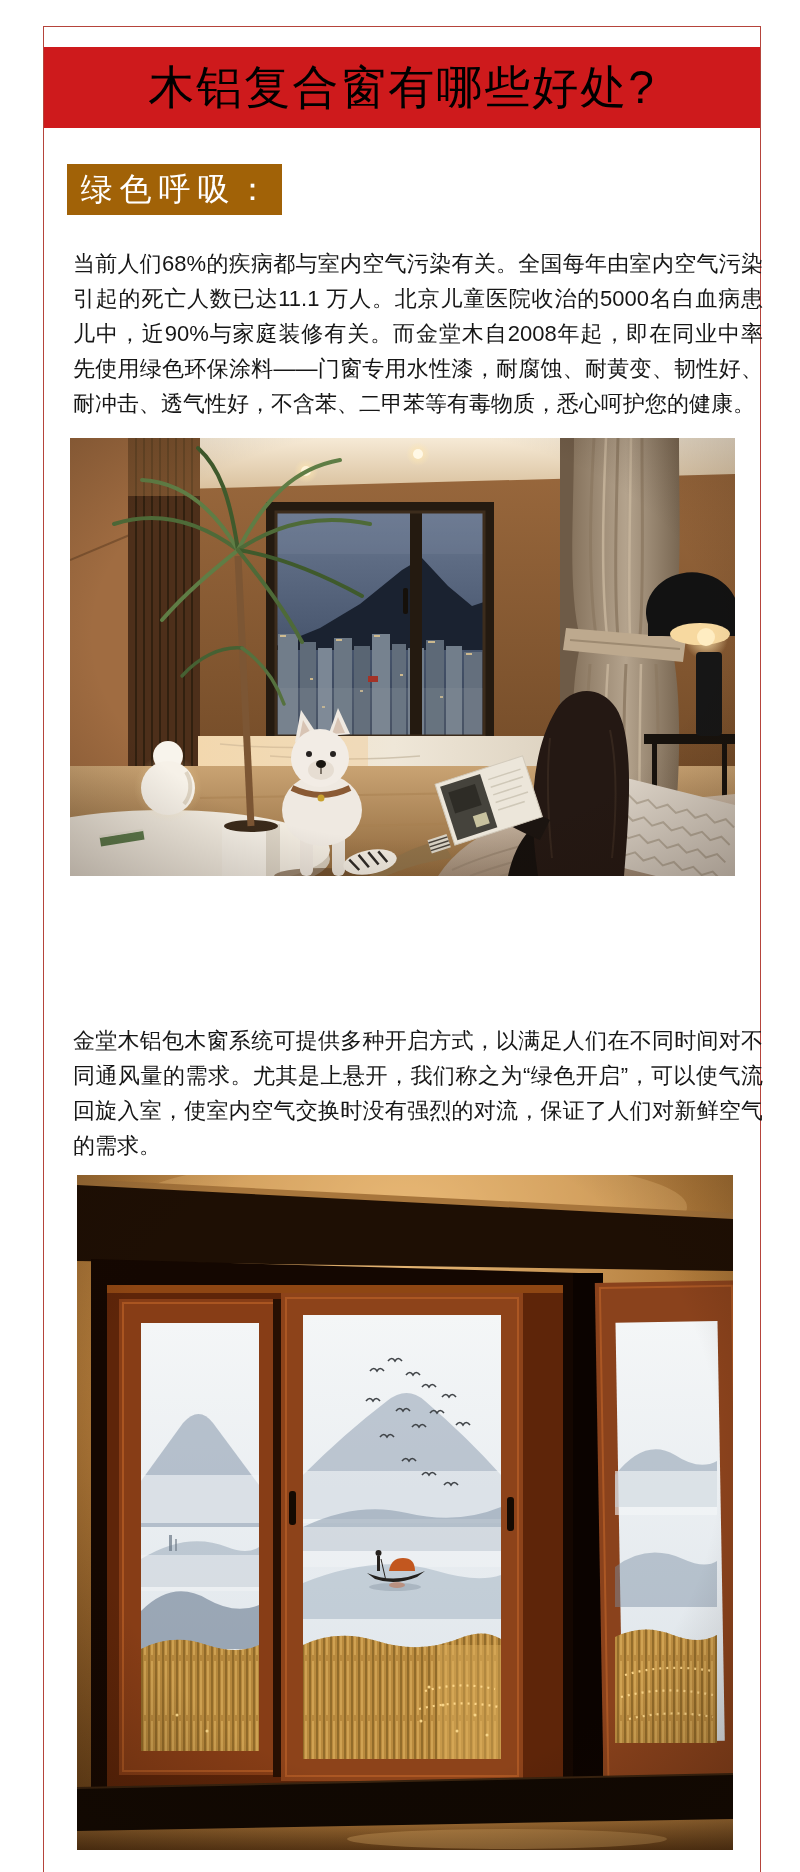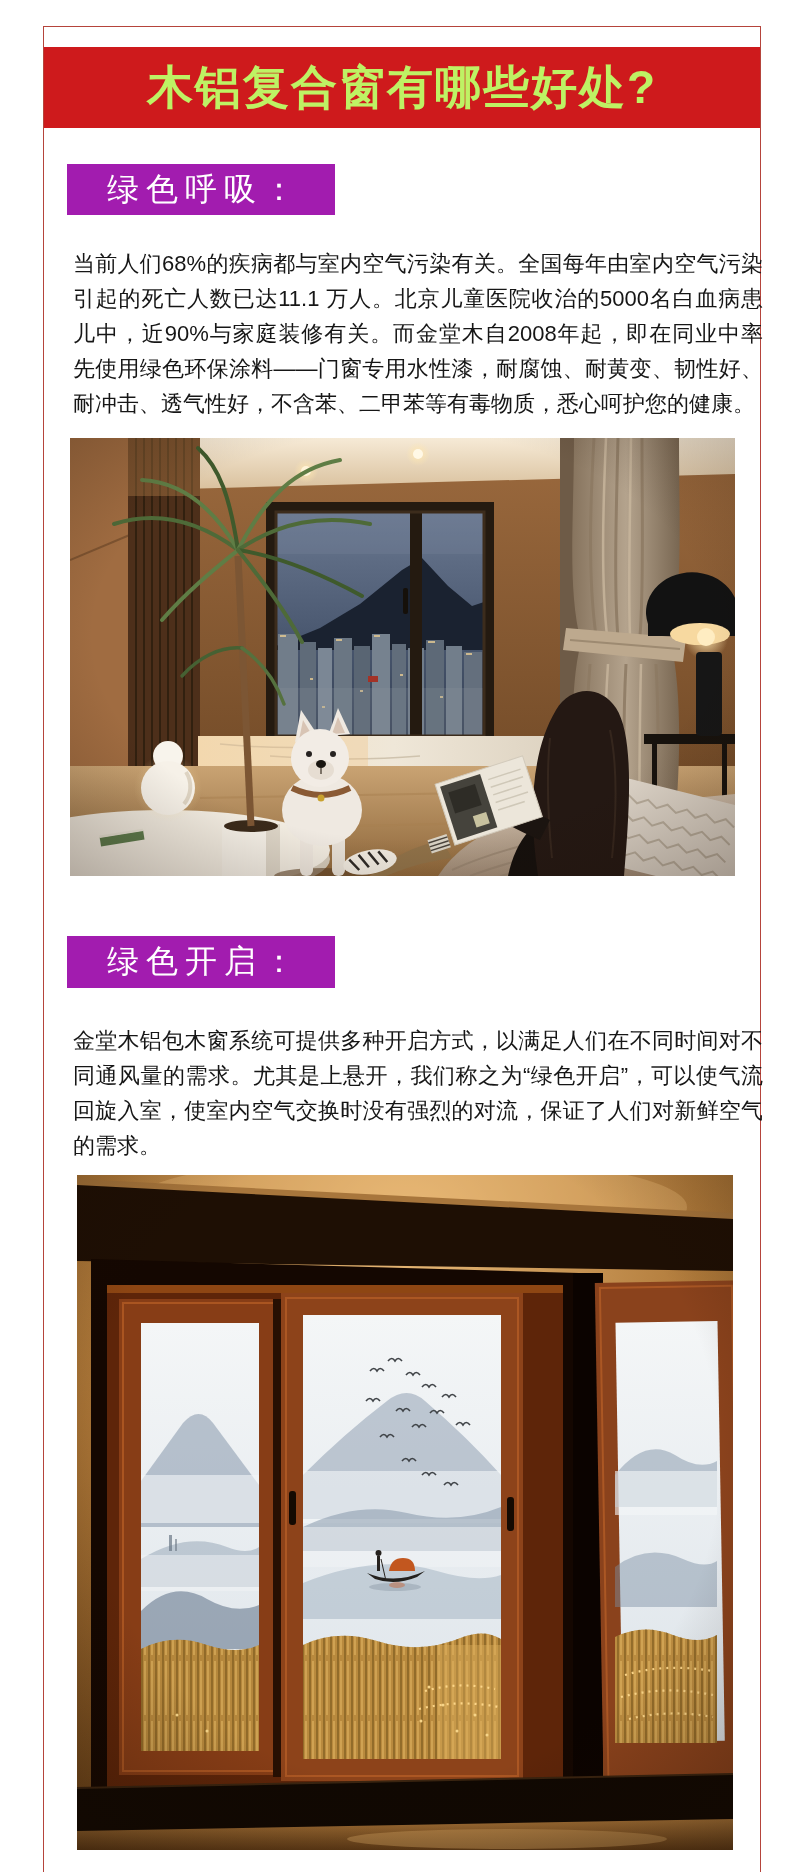--- a/index.html
+++ b/index.html
@@ -1,22 +1,22 @@
 <!DOCTYPE html>
 <html><head>
 <meta charset="utf-8">
 <style>
   html,body{margin:0;padding:0;background:#ffffff;}
   body{width:800px;height:1872px;position:relative;font-family:"Liberation Sans",sans-serif;overflow:hidden;}
   .frame{position:absolute;left:43px;top:26px;width:716px;height:1846px;
          border:1px solid #b5443b;border-bottom:none;background:#ffffff;}
   .banner{position:absolute;left:0;top:20px;width:716px;height:81px;background:#ce1a1c;
           display:flex;align-items:center;justify-content:center;}
-  .banner h1{margin:0;color:#bef264;font-size:46px;font-weight:bold;letter-spacing:2px;}
-  .label{position:absolute;left:23px;width:268px;height:51px;background:#a21caf;color:#ffffff;
+  .banner h1{margin:0;color:#000000;font-size:46px;font-weight:normal;letter-spacing:2px;}
+  .label{position:absolute;left:23px;width:215px;height:51px;background:#a16207;color:#ffffff;
          display:flex;align-items:center;justify-content:center;font-size:32px;letter-spacing:7px;
          padding-left:7px;box-sizing:border-box;}
   .label-1{top:137px;}
   .label-2{top:909px;height:52px;}
   .para{position:absolute;left:13px;width:690px;margin:16px;color:#161616;font-size:22px;
         line-height:35px;text-align:justify;word-break:break-all;}
   .para-1{top:203px;}
   .para-2{top:980px;}
   .photo{position:absolute;margin:0;padding:0;line-height:0;}
   .photo-1{left:26px;top:411px;width:665px;height:438px;}
@@ -264,23 +264,20 @@
         <path d="M360,401 h20 M360,405 h20 M360,409 h20" stroke="#4a443c" stroke-width="1.5"></path>
       </g>
       <g transform="rotate(-10 300 424)">
         <ellipse cx="300" cy="424" rx="27" ry="12" fill="#efe9df"></ellipse>
         <path d="M280,418 l8,12 M290,415 l8,14 M300,414 l8,14 M310,415 l7,12" stroke="#2e2a26" stroke-width="2.5"></path>
       </g>
       <rect width="665" height="438" fill="url(#p1vig)"></rect>
     </svg>
   </figure>
 
-  <div class="label label-2">
-    <span>绿色开启：</span>
-  </div>
   <p class="para para-2">金堂木铝包木窗系统可提供多种开启方式，以满足人们在不同时间对不同通风量的需求。尤其是上悬开，我们称之为“绿色开启”，可以使气流回旋入室，使室内空气交换时没有强烈的对流，保证了人们对新鲜空气的需求。</p>
 
   <figure class="photo photo-2">
     <svg viewBox="0 0 656 675" width="656" height="675">
       <defs>
         <radialGradient id="p2wall" cx=".5" cy=".1" r="1">
           <stop offset="0" stop-color="#e7b877"></stop>
             <stop offset=".45" stop-color="#b07a3a"></stop>
             <stop offset="1" stop-color="#6a4218"></stop>
         </radialGradient>

